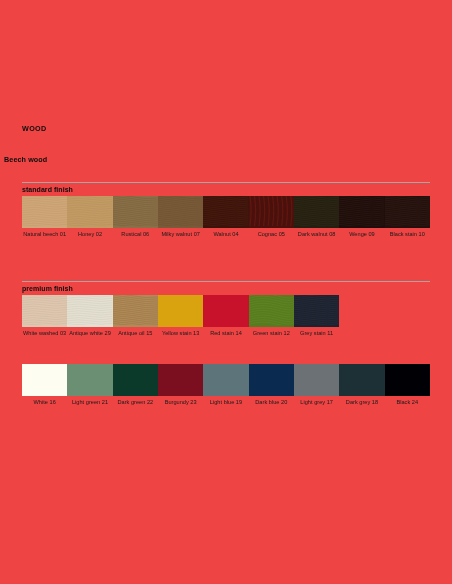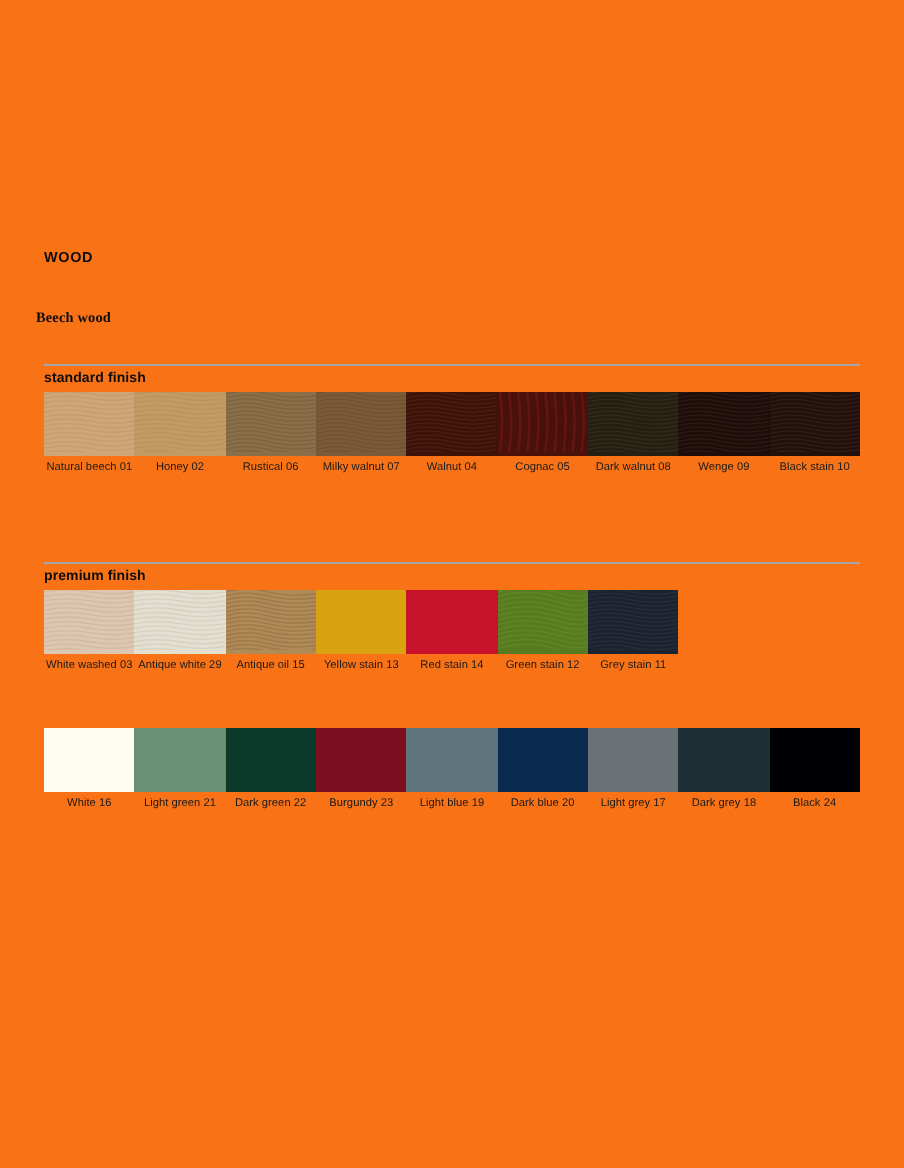--- a/index.html
+++ b/index.html
@@ -14,42 +14,41 @@
     color: #111111;
     overflow: hidden;
     position: relative;
   }
 
   .page {
     position: absolute;
     left: 0; top: 0;
     width: 452px;
     height: 584px;
-    background: #f97316;
+    background: #ef4444;
   }
 
   .doc-title {
     position: absolute;
     left: 22px;
     top: 124px;
     font-size: 7.2px;
     font-weight: bold;
     letter-spacing: 0.35px;
     color: #0d0d0d;
   }
 
   .section-title {
     position: absolute;
-    left: 18px;
+    left: 4px;
     top: 155px;
     font-size: 7.2px;
     font-weight: bold;
     letter-spacing: 0.1px;
     color: #0d0d0d;
-    font-family: Liberation Serif, serif;
   }
 
   .group {
     position: absolute;
     left: 22px;
     width: 408px;
   }
 
   .group-rule {
     width: 408px;

